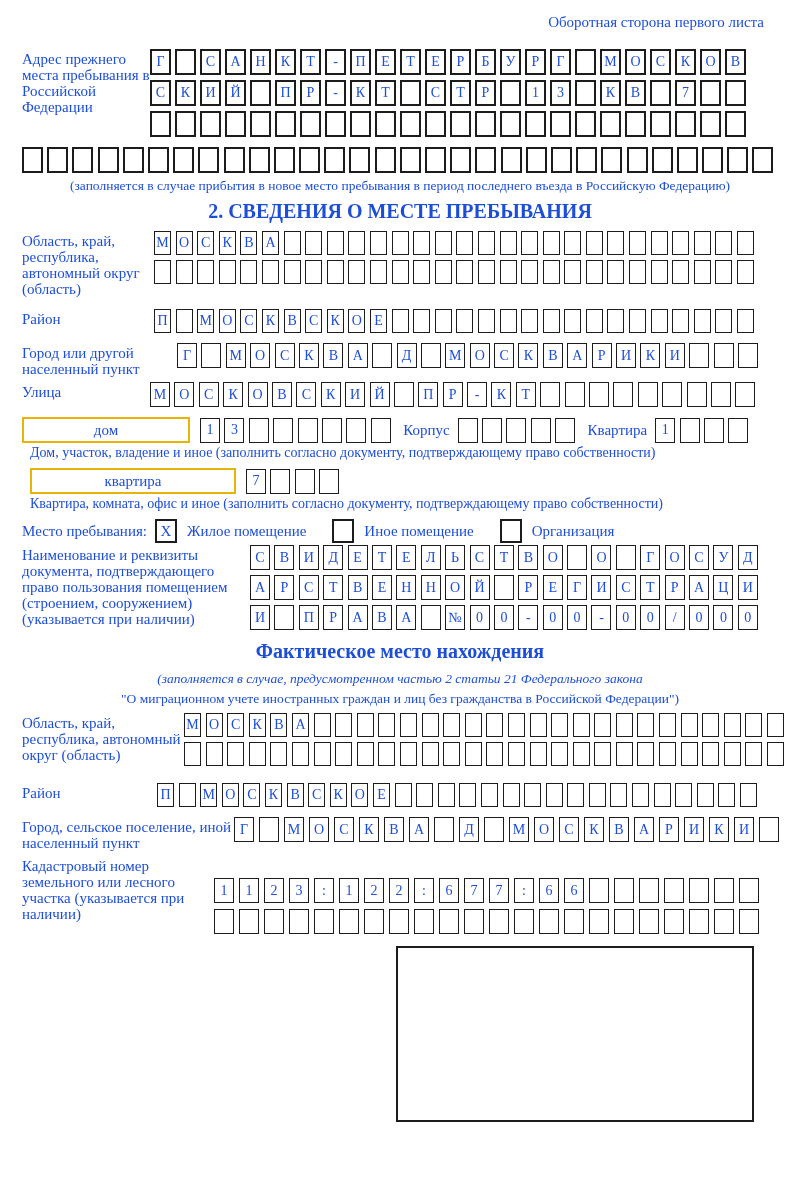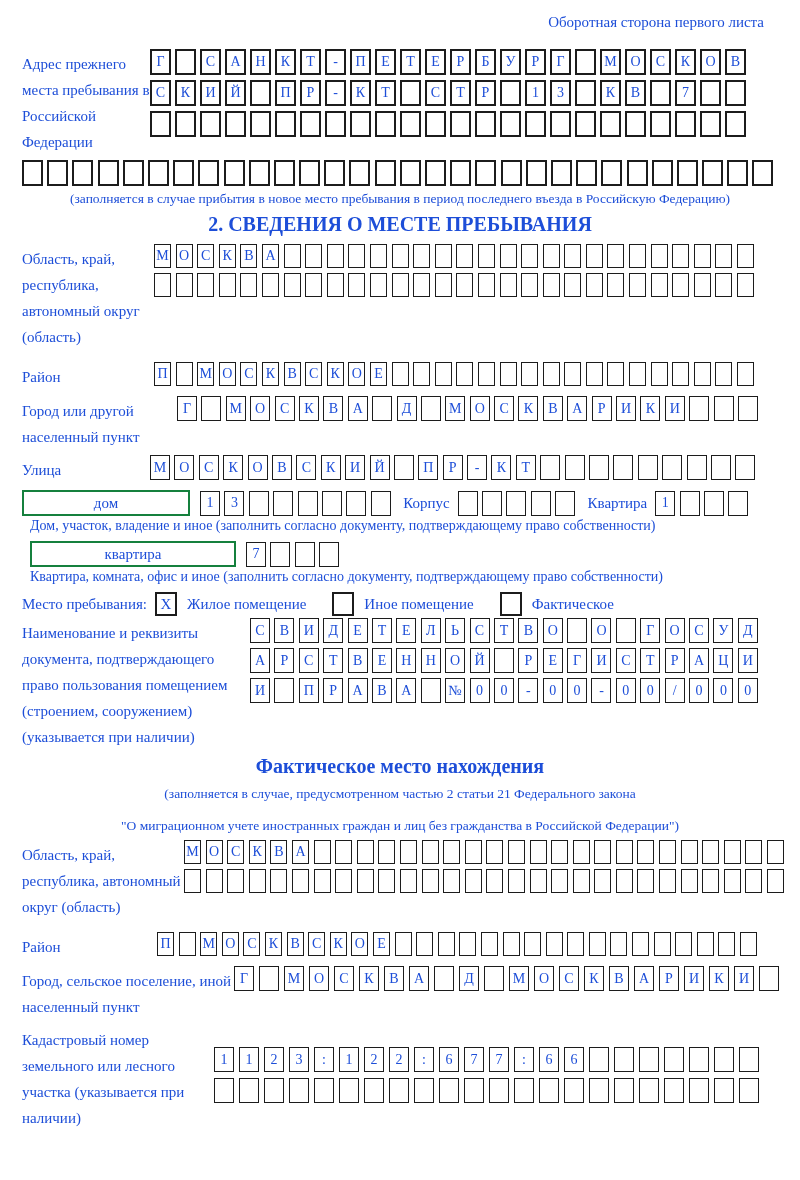--- a/index.html
+++ b/index.html
@@ -8,21 +8,21 @@
     width: 800px; height: 1130px;
     font-family: "Liberation Serif", "DejaVu Serif", serif;
     color: #1d4ed8; background: #fff;
     padding: 14px 22px 0 22px;
     position: relative;
     overflow: hidden;
   }
   .hdr-note { text-align: right; font-size: 15px; padding-right: 14px; }
 
   .field { display: flex; align-items: flex-start; margin-bottom: 5px; }
-  .field .lbl { font-size: 15px; line-height: 26px; flex: 0 0 auto; padding-top: 2px; }
+  .field .lbl { font-size: 15px; line-height: 16px; flex: 0 0 auto; padding-top: 2px; }
   .field .rowsblock { flex: 0 0 auto; }
 
   .cells { display: flex; margin-bottom: 5px; height: 26px; }
   .cell {
     border: 2px solid #1c1c1c;
     width: 21px; height: 26px; margin-right: 4px;
     display: flex; align-items: center; justify-content: center;
     font-size: 14px; line-height: 1; flex: 0 0 auto;
   }
   .cells--sm .cell { width: 17px; height: 24px; margin-right: 4.6px; border-width: 1.8px; }
@@ -30,21 +30,21 @@
   .cells--md .cell { width: 20px; height: 25px; margin-right: 4.4px; border-width: 1.8px; }
   .cells--md { height: 25px; }
   .cells--w22 .cell { width: 20px; height: 25px; margin-right: 5px; border-width: 1.8px; }
 
   .fullrow .cell { width: 21px; margin-right: 4.2px; }
 
   .note { font-size: 13.5px; text-align: center; margin: 2px 0 6px 0; }
   .sec-title { font-size: 20px; font-weight: bold; text-align: center; margin: 6px 0 8px 0; }
 
   .widebox {
-    border: 2px solid #15803d; height: 26px;
+    border: 2px solid #eab308; height: 26px;
     display: flex; align-items: center; justify-content: center;
     font-size: 15px; flex: 0 0 auto;
   }
   .inline-row { display: flex; align-items: center; margin-bottom: 2px; }
   .inline-lbl { font-size: 15px; padding: 0 8px; }
   .caption { font-size: 14px; margin: 1px 0 7px 8px; }
 
   .chk {
     border: 2px solid #1c1c1c; width: 22px; height: 24px;
     display: flex; align-items: center; justify-content: center;
@@ -388,21 +388,21 @@
   </div>
   <div class="caption">Квартира, комната, офис и иное (заполнить согласно документу, подтверждающему право собственности)</div>
 
   <div class="stay-row">
     <span>Место пребывания:</span>
     <span class="chk" style="margin-left:8px;">X</span>
     <span class="opt-lbl">Жилое помещение</span>
     <span class="chk"></span>
     <span class="opt-lbl">Иное помещение</span>
     <span class="chk"></span>
-    <span class="opt-lbl">Фактическое</span>
+    <span class="opt-lbl">Организация</span>
   </div>
 
   <div class="field">
     <div class="lbl" style="width:228px;">Наименование и реквизиты документа, подтверждающего право пользования помещением (строением, сооружением) (указывается при наличии)</div>
     <div class="rowsblock">
       <div class="cells cells--md">
           <div class="cell">С</div>
           <div class="cell">В</div>
           <div class="cell">И</div>
           <div class="cell">Д</div>
@@ -467,21 +467,21 @@
           <div class="cell">0</div>
           <div class="cell">/</div>
           <div class="cell">0</div>
           <div class="cell">0</div>
           <div class="cell">0</div>
         </div>
     </div>
   </div>
 
   <div class="sec-title" style="margin-top:4px;">Фактическое место нахождения</div>
-  <div class="note" style="margin-bottom:16px;">(заполняется в случае, предусмотренном частью 2 статьи 21 Федерального закона</div>
+  <div class="note" style="margin-bottom:4px;font-style:italic;">(заполняется в случае, предусмотренном частью 2 статьи 21 Федерального закона</div>
   <div class="note">"О миграционном учете иностранных граждан и лиц без гражданства в Российской Федерации")</div>
 
   <div class="field">
     <div class="lbl" style="width:162px;">Область, край, республика, автономный округ (область)</div>
     <div class="rowsblock">
       <div class="cells cells--sm">
           <div class="cell">М</div>
           <div class="cell">О</div>
           <div class="cell">С</div>
           <div class="cell">К</div>

